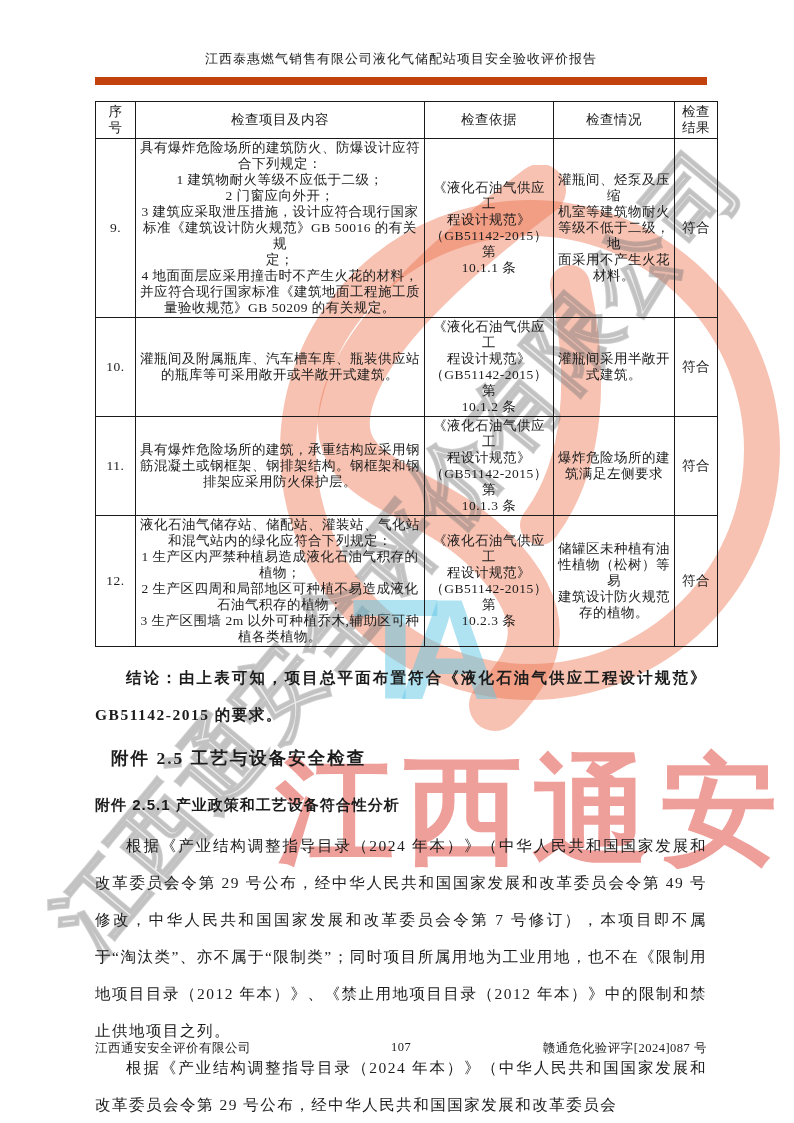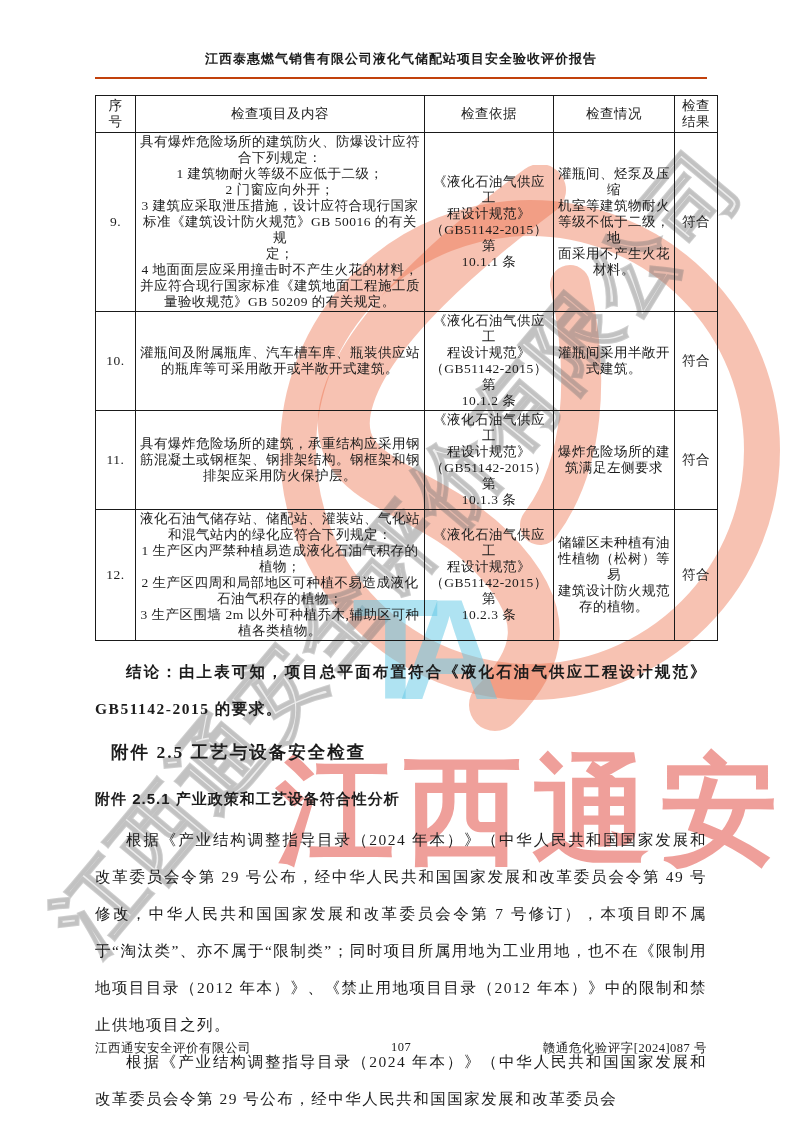--- a/index.html
+++ b/index.html
@@ -31,22 +31,22 @@
     position:absolute;left:352px;top:568px;
     font-size:142px;font-weight:bold;letter-spacing:-30px;
     color:rgba(96,200,230,0.5);
     font-family:"Liberation Sans","DejaVu Sans",sans-serif;
     text-align:center;
   }
   .wm-seal{position:absolute;left:240px;top:165px;}
   
   .content{position:absolute;inset:0;z-index:1;padding:50px 87px 0 95px;box-sizing:border-box;}
   .doc-header{
-    text-align:center;font-size:13px;font-weight:bold;letter-spacing:1px;
-    padding-bottom:9px;border-bottom:2px solid #c2410c;
+    text-align:center;font-size:13px;font-weight:normal;letter-spacing:1px;
+    padding-bottom:9px;border-bottom:8px solid #c2410c;
   }
   table.check{
     border-collapse:collapse;table-layout:fixed;
     width:622px;margin-top:16px;
   }
   table.check td,table.check th{
     border:1px solid #1a1a1a;
     font-size:13.5px;letter-spacing:0.5px;font-weight:normal;
     line-height:16px;vertical-align:middle;text-align:center;
     padding:1px 2px;white-space:pre-line;overflow:hidden;

